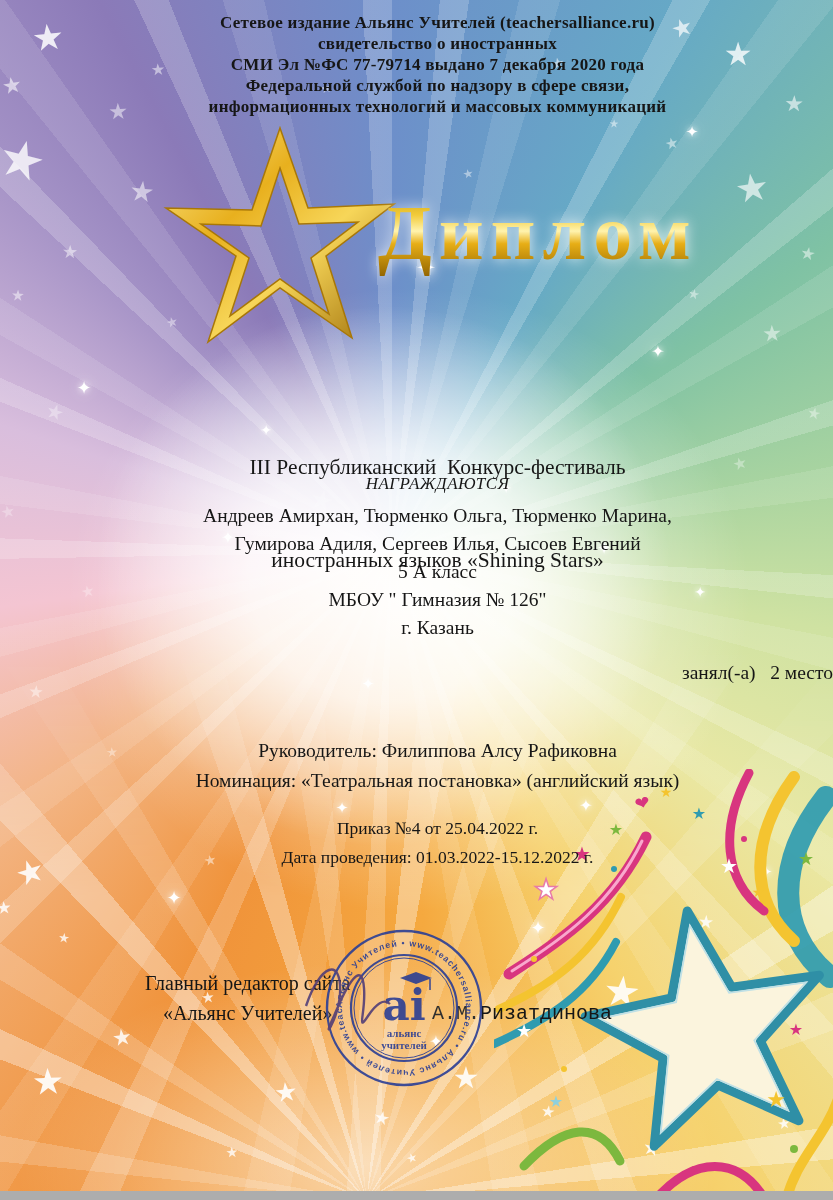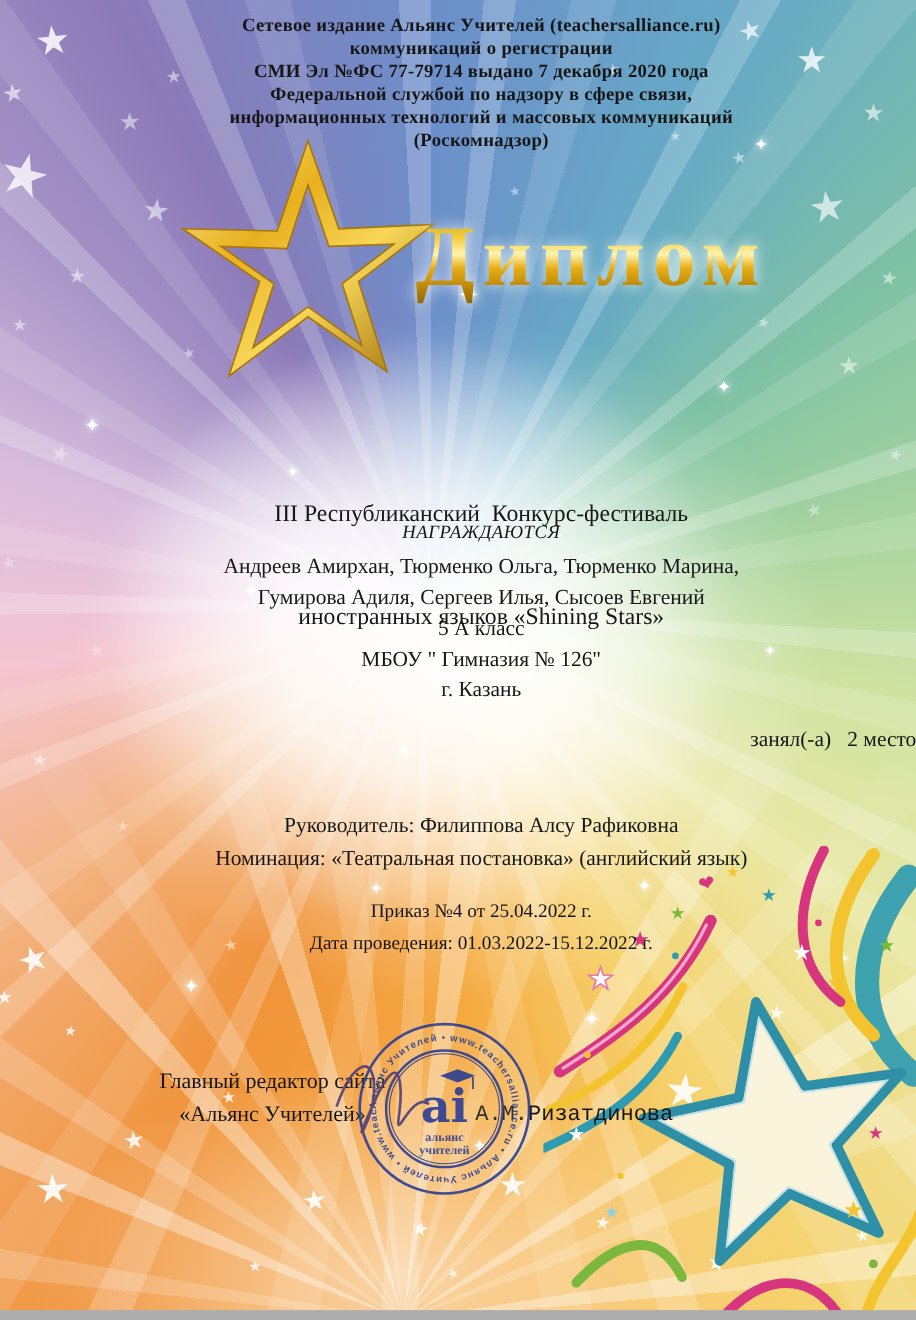--- a/index.html
+++ b/index.html
@@ -176,25 +176,24 @@
       </linearGradient>
     </defs>
     <path fill-rule="evenodd" fill="url(#gold)" stroke="#a87708" stroke-width="1.5" d="M 124 2 L 152 82 L 238 78 L 170 130 L 196 212 L 124 162 L 52 216 L 80 130 L 10 82 L 96 84 Z
          M 124 42 L 143 98 L 202 96 L 155 132 L 173 188 L 124 153 L 74 190 L 93 132 L 45 98 L 105 100 Z"></path>
   </svg>
 
   <h1 class="title">Диплом</h1>
 
   <div class="centered hdr">
     <div>Сетевое издание Альянс Учителей (teachersalliance.ru)</div>
-    <div>коммуникаций о регистрации</div>
+    <div>свидетельство о иностранных</div>
     <div>СМИ Эл №ФС 77-79714 выдано 7 декабря 2020 года</div>
     <div>Федеральной службой по надзору в сфере связи,</div>
     <div>информационных технологий и массовых коммуникаций</div>
-    <div>(Роскомнадзор)</div>
   </div>
 
   <div class="centered contest">
     <div>III Республиканский  Конкурс-фестиваль</div>
     <div>иностранных языков «Shining Stars»</div>
   </div>
 
   <div class="centered awarded">НАГРАЖДАЮТСЯ</div>
 
   <div class="centered recipients">

